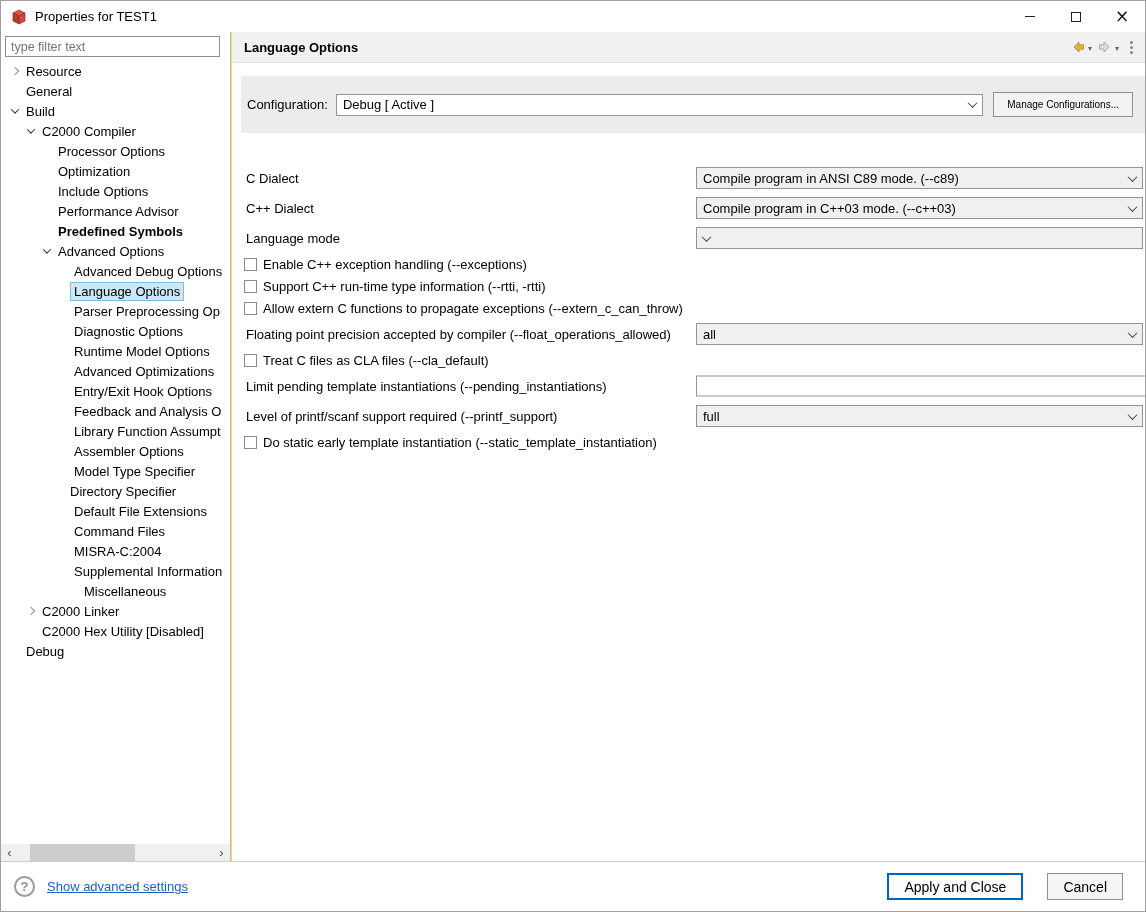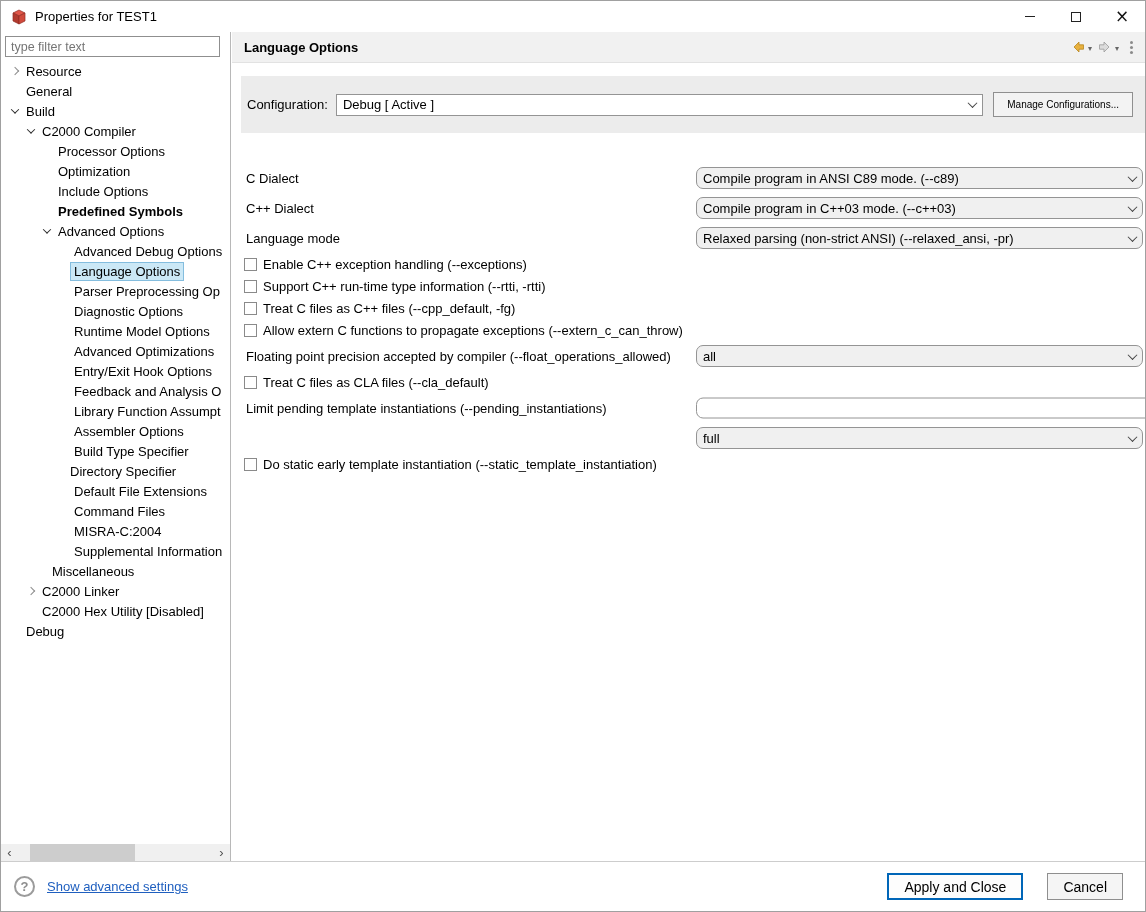--- a/index.html
+++ b/index.html
@@ -1,19 +1,19 @@
 <!DOCTYPE html>
 <html style="--accent-link: #1f5fbf; --tree-selection: #cbe8f6; --primary-button-border: #0066b8; --config-panel-bg: #ececec; --control-border: #949494; --back-arrow: #e8b13f; --forward-arrow: #d9d9d9;"><head>
 <meta charset="utf-8">
 <style>
   * { box-sizing: border-box; }
   html,body { margin:0; padding:0; background:#e8e8e8; }
   body { width:1146px; height:912px; overflow:hidden; }
   .window {
-    position:relative; width:1146px; height:912px; background:#ffffff;
+    position:relative; width:1146px; height:912px; background:#fde047;
     border:1px solid #a0a0a0; overflow:hidden;
     font-family:"Liberation Sans","DejaVu Sans",sans-serif; font-size:13px; color:#000;
   }
   
   .titlebar { position:absolute; top:0; left:0; right:0; height:31px; background:#fff; display:flex; align-items:center; }
   .app-icon { margin:0 8px 0 10px; width:16px; height:16px; flex:none; }
   .title-text { font-size:13px; color:#000; }
   .win-controls { margin-left:auto; display:flex; height:31px; }
   .win-btn { width:46px; height:31px; display:flex; align-items:center; justify-content:center; background:transparent; border:none; cursor:default; }
   .glyph-min { width:10px; border-top:1px solid #222; display:inline-block; }
@@ -50,21 +50,21 @@
   .dropdown .dd-chev { width:19px; flex:none; display:flex; align-items:center; justify-content:center; }
   .chev-down { width:7px; height:7px; border-right:1.3px solid #444; border-bottom:1.3px solid #444; transform:rotate(45deg) translate(-1px,-1px); display:inline-block; }
   .dropdown.gray { background:#f0f0f0; }
   .config-dd { flex:1; }
   .manage-btn { flex:none; margin-left:10px; height:25px; padding:0 13px; background:#f3f3f3; border:1px solid #8f8f8f; font-family:inherit; font-size:10px; }
   
   .form { padding-top:30px; }
   .form-row { position:relative; }
   .control-row { height:30px; display:flex; align-items:center; padding-left:14px; }
   .row-label { white-space:nowrap; font-size:13px; }
-  .row-control { position:absolute; left:464px; right:2px; top:50%; transform:translateY(-50%);border-radius:7px; }
+  .row-control { position:absolute; left:464px; right:2px; top:50%; transform:translateY(-50%); }
   .checkbox-row { height:22px; display:flex; align-items:center; padding-left:12px; }
   .checkbox { width:13px; height:13px; background:#fff; border:1px solid #8a8a8a; margin-right:6px; flex:none; }
   .cb-label { white-space:nowrap; font-size:13px; }
   .text-input { height:21px; border:1px solid var(--control-border,#949494); background:#fff; width:100%; font-family:inherit; font-size:13px; padding:0 5px; }
   
   .footer { position:absolute; left:0; right:0; bottom:0; height:50px; background:#fff; border-top:1px solid #cdcdcd; display:flex; align-items:center; }
   .help-circle { width:21px; height:21px; border-radius:50%; border:2px solid #9b9b9b; color:#8d8d8d; font-weight:bold; font-size:13px; display:flex; align-items:center; justify-content:center; margin:0 12px 0 13px; flex:none; }
   .adv-link { color:var(--accent-link,#1f5fbf); text-decoration:underline; font-size:13px; cursor:pointer; }
   .footer-buttons { margin-left:auto; margin-right:22px; display:flex; gap:24px; }
   .btn { height:27px; padding:0 15px; background:#f5f5f5; border:1px solid #8f8f8f; font-family:inherit; font-size:14px; }
@@ -125,20 +125,24 @@
           <span class="tree-label">Processor Options</span>
         </div>
         <div class="tree-row" style="padding-left: 38px;">
           <span class="tree-arrow none"></span>
           <span class="tree-label">Optimization</span>
         </div>
         <div class="tree-row" style="padding-left: 38px;">
           <span class="tree-arrow none"></span>
           <span class="tree-label">Include Options</span>
         </div>
+        <div class="tree-row" style="padding-left: 38px;">
+          <span class="tree-arrow none"></span>
+          <span class="tree-label">Performance Advisor</span>
+        </div>
         <div class="tree-row" style="padding-left: 38px; font-weight: bold;">
           <span class="tree-arrow none"></span>
           <span class="tree-label">Predefined Symbols</span>
         </div>
         <div class="tree-row" style="padding-left: 38px;">
           <span class="tree-arrow expanded">
             <span class="chev"></span>
           </span>
           <span class="tree-label">Advanced Options</span>
         </div>
@@ -177,21 +181,21 @@
         <div class="tree-row" style="padding-left: 54px;">
           <span class="tree-arrow none"></span>
           <span class="tree-label">Library Function Assumpt</span>
         </div>
         <div class="tree-row" style="padding-left: 54px;">
           <span class="tree-arrow none"></span>
           <span class="tree-label">Assembler Options</span>
         </div>
         <div class="tree-row" style="padding-left: 54px;">
           <span class="tree-arrow none"></span>
-          <span class="tree-label">Build Type Specifier</span>
+          <span class="tree-label">Model Type Specifier</span>
         </div>
         <div class="tree-row" style="padding-left: 50px;">
           <span class="tree-arrow none"></span>
           <span class="tree-label">Directory Specifier</span>
         </div>
         <div class="tree-row" style="padding-left: 54px;">
           <span class="tree-arrow none"></span>
           <span class="tree-label">Default File Extensions</span>
         </div>
         <div class="tree-row" style="padding-left: 54px;">
@@ -199,21 +203,21 @@
           <span class="tree-label">Command Files</span>
         </div>
         <div class="tree-row" style="padding-left: 54px;">
           <span class="tree-arrow none"></span>
           <span class="tree-label">MISRA-C:2004</span>
         </div>
         <div class="tree-row" style="padding-left: 54px;">
           <span class="tree-arrow none"></span>
           <span class="tree-label">Supplemental Information</span>
         </div>
-        <div class="tree-row" style="padding-left: 32px;">
+        <div class="tree-row" style="padding-left: 64px;">
           <span class="tree-arrow none"></span>
           <span class="tree-label">Miscellaneous</span>
         </div>
         <div class="tree-row" style="padding-left: 22px;">
           <span class="tree-arrow collapsed">
             <span class="chev"></span>
           </span>
           <span class="tree-label">C2000 Linker</span>
         </div>
         <div class="tree-row" style="padding-left: 22px;">
@@ -276,37 +280,32 @@
           <div class="dropdown gray row-control">
             <span class="dd-text">Compile program in C++03 mode. (--c++03)</span>
             <span class="dd-chev">
               <span class="chev-down"></span>
             </span>
           </div>
         </div>
         <div class="form-row control-row">
           <span class="row-label">Language mode</span>
           <div class="dropdown gray row-control">
-            <span class="dd-text">Relaxed parsing (non-strict ANSI) (--relaxed_ansi, -pr)</span>
             <span class="dd-chev">
               <span class="chev-down"></span>
             </span>
           </div>
         </div>
         <div class="form-row checkbox-row">
           <span class="checkbox"></span>
           <span class="cb-label">Enable C++ exception handling (--exceptions)</span>
         </div>
         <div class="form-row checkbox-row">
           <span class="checkbox"></span>
           <span class="cb-label">Support C++ run-time type information (--rtti, -rtti)</span>
-        </div>
-        <div class="form-row checkbox-row">
-          <span class="checkbox"></span>
-          <span class="cb-label">Treat C files as C++ files (--cpp_default, -fg)</span>
         </div>
         <div class="form-row checkbox-row">
           <span class="checkbox"></span>
           <span class="cb-label">Allow extern C functions to propagate exceptions (--extern_c_can_throw)</span>
         </div>
         <div class="form-row control-row">
           <span class="row-label">Floating point precision accepted by compiler (--float_operations_allowed)</span>
           <div class="dropdown gray row-control">
             <span class="dd-text">all</span>
             <span class="dd-chev">
@@ -316,20 +315,21 @@
         </div>
         <div class="form-row checkbox-row">
           <span class="checkbox"></span>
           <span class="cb-label">Treat C files as CLA files (--cla_default)</span>
         </div>
         <div class="form-row control-row">
           <span class="row-label">Limit pending template instantiations (--pending_instantiations)</span>
           <input type="text" class="text-input row-control" style="">
         </div>
         <div class="form-row control-row">
+          <span class="row-label">Level of printf/scanf support required (--printf_support)</span>
           <div class="dropdown gray row-control">
             <span class="dd-text">full</span>
             <span class="dd-chev">
               <span class="chev-down"></span>
             </span>
           </div>
         </div>
         <div class="form-row checkbox-row">
           <span class="checkbox"></span>
           <span class="cb-label">Do static early template instantiation (--static_template_instantiation)</span>

